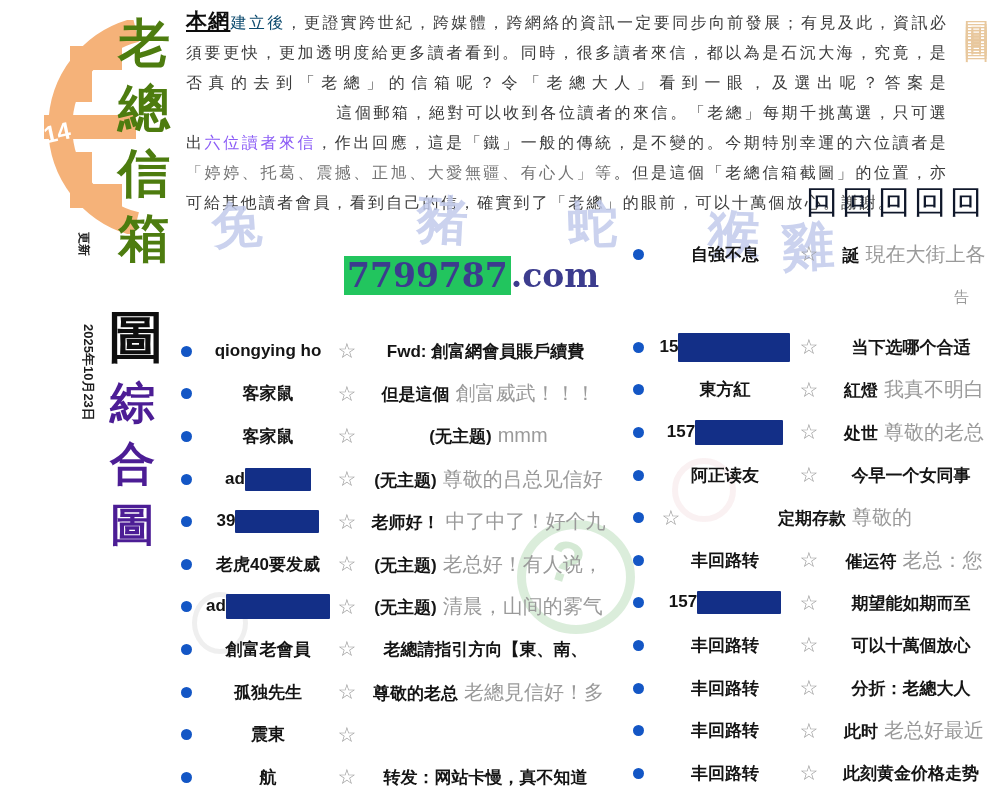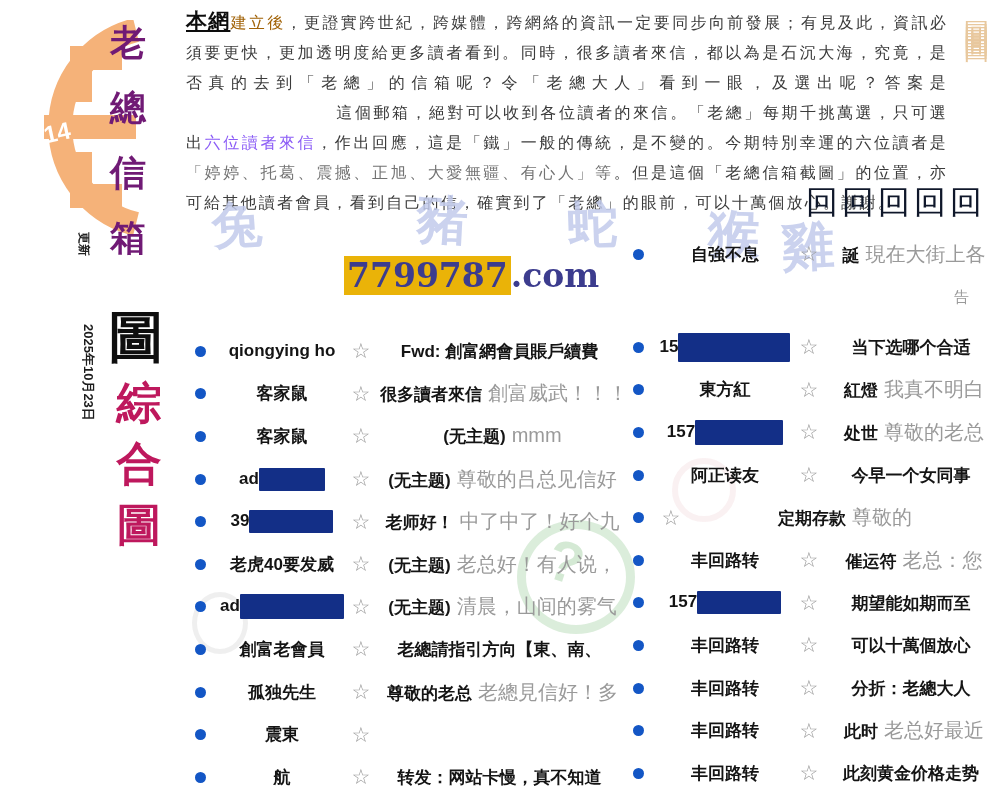--- a/index.html
+++ b/index.html
@@ -1,68 +1,68 @@
 <!DOCTYPE html>
 <html><head>
 <meta charset="utf-8">
 <style>
   html,body{margin:0;padding:0;}
   body{width:1000px;height:805px;position:relative;overflow:hidden;background:#ffffff;
        font-family:"Liberation Sans",sans-serif;}
 
   
   .logo{position:absolute;left:4px;top:20px;width:136px;height:214px;}
-  .title-v{position:absolute;left:110px;top:10px;width:60px;font-size:36px;line-height:65px;
-           font-weight:900;color:#701a75;font-family:"DejaVu Serif",serif;
-           word-break:break-all;text-align:left;}
+  .title-v{position:absolute;left:110px;top:10px;width:60px;font-size:52px;line-height:65px;
+           font-weight:900;color:#4d7c0f;font-family:"DejaVu Serif",serif;
+           word-break:break-all;text-align:right;}
   .update{position:absolute;left:92px;top:232px;font-size:12px;font-weight:bold;color:#222;
           transform:rotate(90deg);transform-origin:left top;white-space:nowrap;}
   .tu-char{position:absolute;left:108px;top:300px;font-size:56px;font-weight:900;color:#0e0e0e;
            font-family:"DejaVu Serif",serif;}
   .date-v{position:absolute;left:97px;top:324px;font-size:13px;font-weight:bold;color:#1c1c1c;
           transform:rotate(90deg);transform-origin:left top;white-space:nowrap;}
   .zonghe{position:absolute;left:110px;top:372px;width:58px;font-size:45px;line-height:61px;
-          font-weight:700;color:#be185d;font-family:"DejaVu Serif",serif;
-          word-break:break-all;text-align:center;}
+          font-weight:700;color:#4c1d95;font-family:"DejaVu Serif",serif;
+          word-break:break-all;text-align:left;}
 
   
   .intro{position:absolute;left:186px;top:6px;width:762px;font-family:"Liberation Serif",serif;
          font-size:16px;line-height:30px;letter-spacing:2.2px;color:#3b3b3b;text-align:justify;}
   .intro .lead{font-size:21px;font-weight:bold;color:#0d0d0d;letter-spacing:1px;text-decoration:underline;}
-  .intro .faded{color:#a16207;filter:blur(.5px);}
+  .intro .faded{color:#0c4a6e;filter:blur(.5px);}
   .intro .gap{display:inline-block;width:150px;}
   .pink{color:#8b5cf6;}
   .red{color:#737373;}
 
   
   .key-v{position:absolute;left:962px;top:0;writing-mode:vertical-rl;font-size:26px;
          line-height:30px;color:#e8c89e;letter-spacing:3px;}
   .key-h{position:absolute;left:806px;top:181px;font-size:32px;color:#0f172a;letter-spacing:4px;}
 
   
   .zod{position:absolute;font-family:"DejaVu Serif",serif;font-weight:bold;color:#c2cbec;opacity:.85;}
   .z0{left:212px;top:192px;font-size:50px;transform:rotate(-4deg);}
   .z1{left:416px;top:186px;font-size:52px;transform:rotate(3deg);}
   .z2{left:568px;top:192px;font-size:50px;transform:rotate(-2deg);}
   .z3{left:708px;top:200px;font-size:52px;transform:rotate(2deg);}
   .z4{left:782px;top:212px;font-size:52px;transform:rotate(-3deg);}
   .site{position:absolute;left:344px;top:256px;font-family:"DejaVu Serif",serif;font-weight:bold;
         font-size:33px;color:#3c3c8e;}
-  .site .num{background:#eab308;padding:0 3px;}
+  .site .num{background:#22c55e;padding:0 3px;}
   .frag{position:absolute;left:954px;top:288px;font-size:15px;color:#9a9a9a;}
   .ring{position:absolute;border-radius:50%;}
   .ring-g{left:517px;top:520px;width:100px;height:96px;border:9px solid #74b874;opacity:.26;}
   .ring-g-q{position:absolute;left:548px;top:528px;font-size:58px;color:#74b874;opacity:.3;
             transform:rotate(18deg);font-weight:bold;}
   .ring-s{left:192px;top:592px;width:46px;height:52px;border:5px solid #9a9a9a;opacity:.16;}
   .ring-p{left:672px;top:458px;width:52px;height:52px;border:6px solid #d88f9a;opacity:.13;}
 
   
   .list{position:absolute;}
-  .list-left{left:195px;top:330px;width:430px;}
+  .list-left{left:181px;top:330px;width:430px;}
   .list-right{left:633px;top:236px;width:367px;}
   .row{display:flex;align-items:center;height:42.6px;white-space:nowrap;overflow:hidden;text-align:center;}
   .row-first{height:36px;}
   .spacer{height:54px;}
   .dot{width:11px;height:11px;border-radius:50%;background:#1356c5;flex:0 0 11px;margin-right:12px;}
   .name{width:128px;flex:0 0 128px;font-weight:bold;font-size:17px;color:#141414;overflow:hidden;}
   .list-right .name{width:138px;flex:0 0 138px;}
   .redact{display:inline-block;background:#132f87;vertical-align:middle;border-radius:1px;}
   .rA{width:66px;height:23px;}  .rB{width:84px;height:23px;}  .rC{width:104px;height:25px;}
   .rD{width:112px;height:29px;} .rE{width:88px;height:25px;}  .rF{width:82px;height:27px;}
@@ -113,21 +113,21 @@
   <div class="row">
       <span class="dot"></span>
       <span class="name">qiongying ho</span>
       <span class="star">☆</span>
       <span class="subj"><b>Fwd: 創富網會員賬戶續費</b><i></i></span>
     </div>
   <div class="row">
       <span class="dot"></span>
       <span class="name">客家鼠</span>
       <span class="star">☆</span>
-      <span class="subj"><b>很多讀者來信</b><i>創富威武！！！</i></span>
+      <span class="subj"><b>但是這個</b><i>創富威武！！！</i></span>
     </div>
   <div class="row">
       <span class="dot"></span>
       <span class="name">客家鼠</span>
       <span class="star">☆</span>
       <span class="subj"><b>(无主题)</b><i>mmm</i></span>
     </div>
   <div class="row">
       <span class="dot"></span>
       <span class="name"><span>ad</span><span class="redact rA"></span></span>

